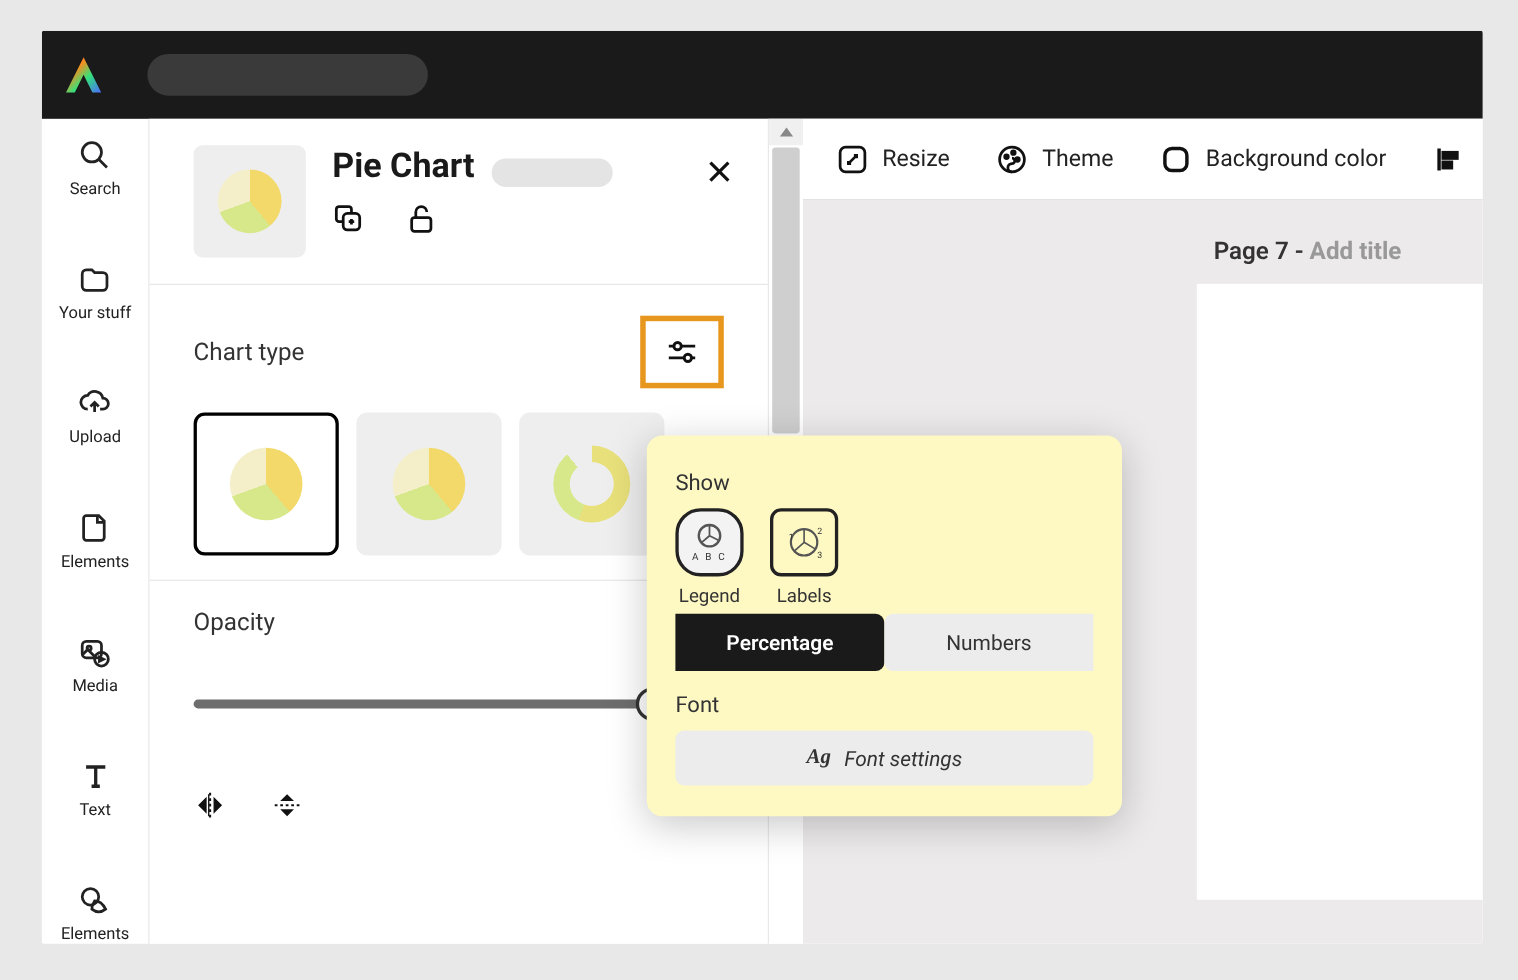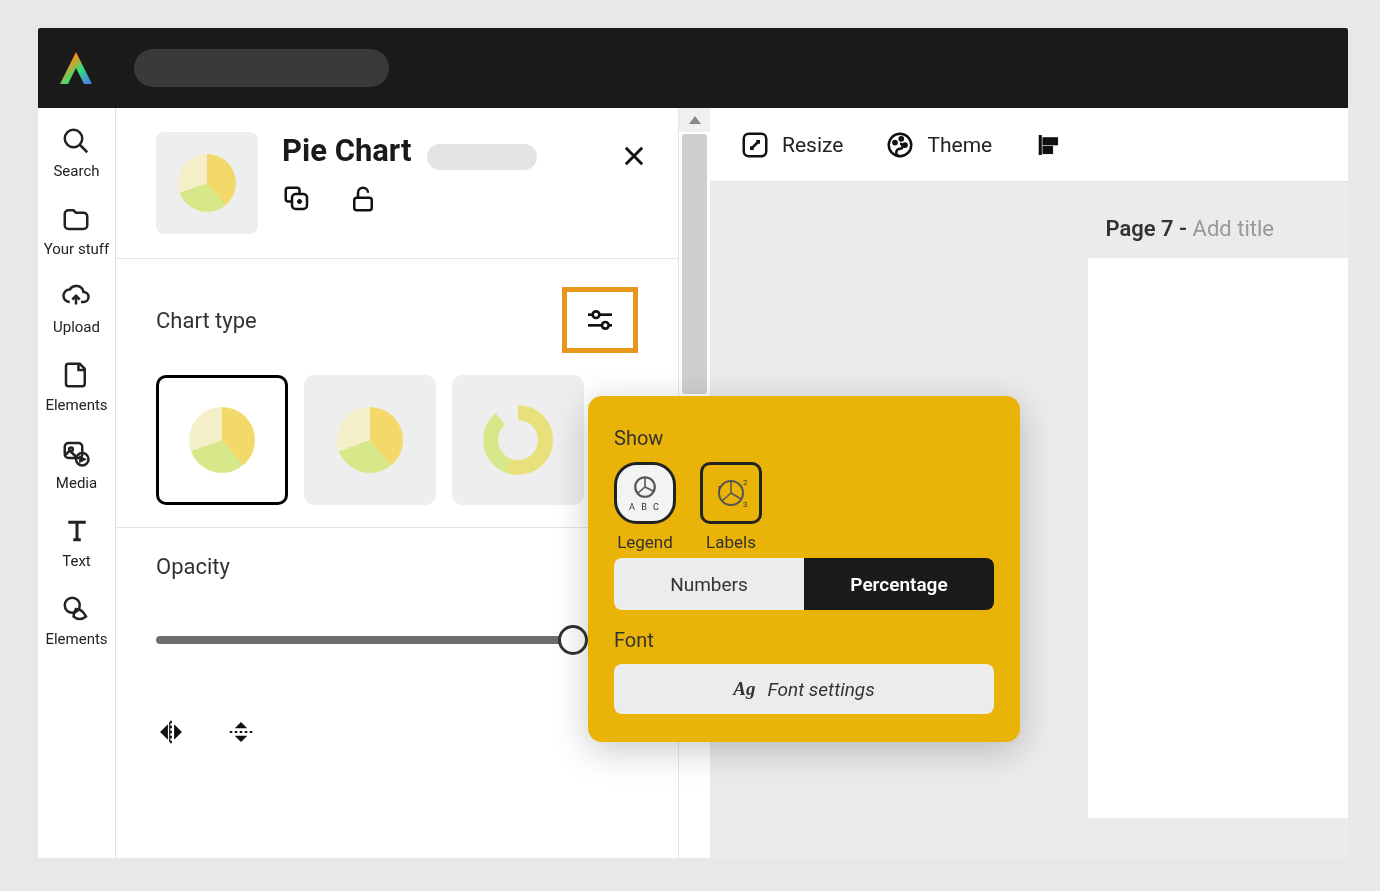--- a/index.html
+++ b/index.html
@@ -3,21 +3,21 @@
 <meta charset="utf-8">
 <style>
   * { box-sizing: border-box; margin: 0; padding: 0; font-family: -apple-system, BlinkMacSystemFont, "Segoe UI", Roboto, Arial, sans-serif; }
   body { background: #e8e8e8; width: 1380px; height: 891px; overflow: hidden; padding: 28px 0 0 38px; }
   .app { width: 1310px; height: 830px; background: #fff; position: relative; overflow: hidden; border-radius: 2px; }
   .topbar { height: 80px; background: #1a1a1a; display: flex; align-items: center; padding-left: 18px; }
   .logo { width: 40px; height: 40px; }
   .title-pill { width: 255px; height: 38px; background: #3a3a3a; border-radius: 20px; margin-left: 38px; }
   .main { position: absolute; top: 80px; left: 0; right: 0; bottom: 0; display: flex; }
   
-  .leftbar { width: 78px; border-right: 1px solid #e0e0e0; display: flex; flex-direction: column; align-items: center; padding-top: 18px; gap: 24px; }
+  .leftbar { width: 98px; border-right: 1px solid #e0e0e0; display: flex; flex-direction: column; align-items: center; padding-top: 18px; gap: 24px; justify-content: space-between; }
   .leftbar-item { display: flex; flex-direction: column; align-items: center; gap: 6px; cursor: pointer; }
   .leftbar-item svg { width: 30px; height: 30px; }
   .leftbar-item .lbl { font-size: 15px; color: #222; }
   
   .panel { width: 562px; background: #fff; position: relative; }
   .panel-head { display: flex; align-items: flex-start; padding: 24px 32px 24px 40px; border-bottom: 1px solid #e5e5e5; gap: 24px; }
   .thumb { width: 102px; height: 102px; background: #eee; border-radius: 8px; position: relative; display:flex; align-items:center; justify-content:center;}
   .thumb .pie { width:58px; height:58px; border-radius:50%; background: conic-gradient(#f2d96a 0 140deg, #d7e88a 140deg 250deg, #f4efc9 250deg 360deg); }
   .head-mid { flex: 1; }
   .head-mid h2 { font-size: 31px; font-weight: 700; color: #1a1a1a; display:inline-block;}
@@ -50,24 +50,24 @@
   .vscroll { width: 32px; background:#fff; position:relative; border-left:1px solid #e6e6e6;}
   .vscroll .up { position:absolute; top:0; left:0; width:100%; height:24px; background:#f0f0f0; display:flex; align-items:center; justify-content:center; cursor:pointer;}
   .vscroll .up::after { content:''; border-left:6px solid transparent; border-right:6px solid transparent; border-bottom:8px solid #888;}
   .vscroll .thumb-sc { position:absolute; top:26px; left:3px; right:3px; height:260px; background:#cfcfcf; border-radius:3px;}
   
   .canvas { flex:1; background:#eceaea; position:relative;}
   .ctool { height:74px; background:#fff; display:flex; align-items:center; gap:42px; padding-left:30px; border-bottom:1px solid #e0e0e0;}
   .ctool-item { display:flex; align-items:center; gap:12px; cursor:pointer; font-size:21px; color:#222;}
   .ctool-item svg { width:30px; height:30px;}
   .page-label { position:absolute; top:108px; right:74px; font-size:22px; color:#333; font-weight:600;}
-  .page-label .add { color:#999; font-weight:400;}
+  .page-label .add { color:#999; font-weight:700;}
   .page-area { position:absolute; top:150px; right:0; width:260px; height:560px; background:#fff;}
   
-  .popover { position:absolute; left:550px; top:368px; width:432px; background:#eab308; border-radius:14px; box-shadow:0 8px 36px rgba(0,0,0,0.22); padding: 24px 26px 28px; z-index:50;}
+  .popover { position:absolute; left:550px; top:368px; width:432px; background:#fef9c3; border-radius:14px; box-shadow:0 8px 36px rgba(0,0,0,0.22); padding: 24px 26px 28px; z-index:50;}
   .pop-label { font-size:20px; color:#333; margin-bottom:12px; margin-top:6px;}
   .show-row { display:flex; gap:24px;}
   .show-opt { text-align:center;}
   .show-box { width:62px; height:62px; border:3px solid #222; border-radius:10px; display:flex; flex-direction:column; align-items:center; justify-content:center; cursor:pointer; gap:2px;}
   .show-box.sel { background:#f3f3f3;border-radius:23px;}
   .abc { font-size:9px; letter-spacing:2px; color:#333;}
   .show-opt .olbl { font-size:17px; color:#333; margin-top:8px;}
   .vt-row { display:flex; margin-top:6px;}
   .vt-btn { flex:1; height:52px; display:flex; align-items:center; justify-content:center; font-size:19px; cursor:pointer;}
   .vt-btn.inactive { background:#ececec; color:#333; border-radius:8px 0 0 8px;}
@@ -245,20 +245,26 @@
               <circle cx="12" cy="12" r="9"></circle>
               <circle cx="8" cy="10" r="1.3" fill="#111"></circle>
               <circle cx="13" cy="7" r="1.3" fill="#111"></circle>
               <circle cx="16" cy="12" r="1.3" fill="#111"></circle>
               <path d="M12 21 a3 3 0 0 1 0-6 a2 2 0 0 0 0-4"></path>
             </svg>
           <span>Theme</span>
         </div>
         <div class="ctool-item">
           <svg viewBox="0 0 24 24" fill="none" stroke="#111" stroke-width="2.5">
+              <rect x="4" y="4" width="16" height="16" rx="5"></rect>
+            </svg>
+          <span>Background color</span>
+        </div>
+        <div class="ctool-item">
+          <svg viewBox="0 0 24 24" fill="none" stroke="#111" stroke-width="2.5">
               <line x1="5" y1="4" x2="5" y2="20"></line>
               <rect x="8" y="7" width="10" height="4" fill="#111"></rect>
               <rect x="8" y="14" width="6" height="4" fill="#111"></rect>
             </svg>
         </div>
       </div>
       <div class="page-label">
         <span>Page 7 - </span><span class="add">Add title</span>
       </div>
       <div class="page-area"></div>
@@ -285,25 +291,25 @@
               <path d="M22 22 L22 10 M22 22 L32 28 M22 22 L13 30" stroke="#555" stroke-width="1.5"></path>
               <text x="8" y="20" font-size="8" fill="#333">1</text>
               <text x="34" y="14" font-size="8" fill="#333">2</text>
               <text x="34" y="36" font-size="8" fill="#333">3</text>
             </svg>
         </div>
         <div class="olbl">Labels</div>
       </div>
     </div>
     <div class="vt-row">
+      <div class="vt-btn active">
+          <span>Percentage</span>
+        </div>
       <div class="vt-btn inactive">
           <span>Numbers</span>
-        </div>
-      <div class="vt-btn active">
-          <span>Percentage</span>
         </div>
     </div>
     <div class="pop-label" style="margin-top:18px">Font</div>
     <div class="font-btn">
       <span class="ag">Ag</span>
       <span>Font settings</span>
     </div>
   </div>
 </div>
 

